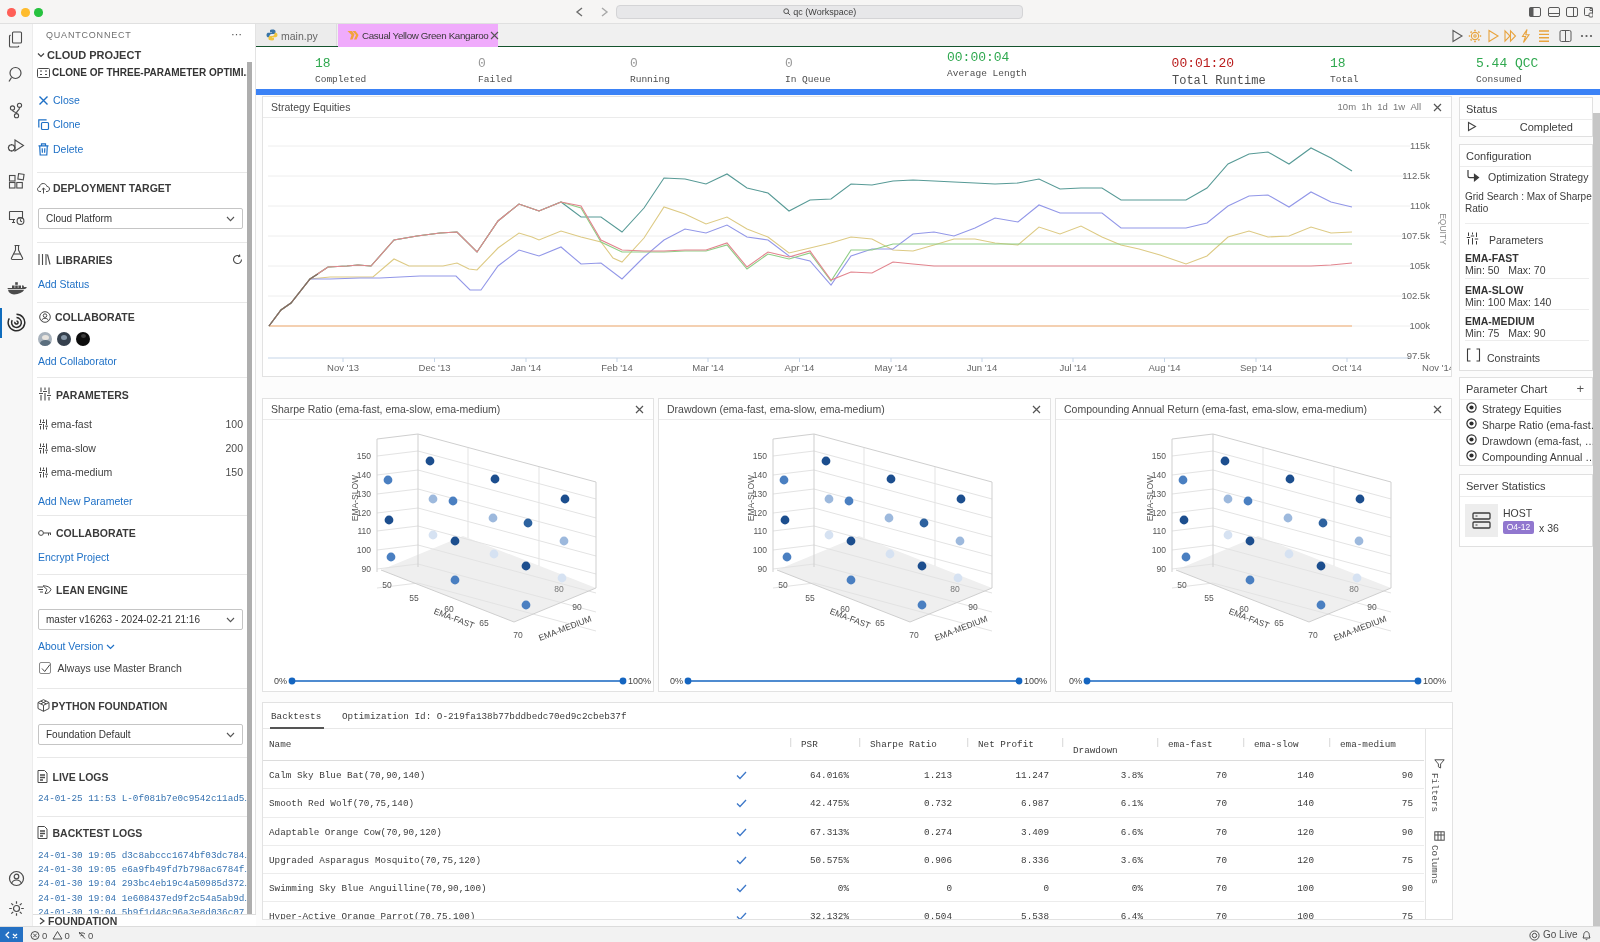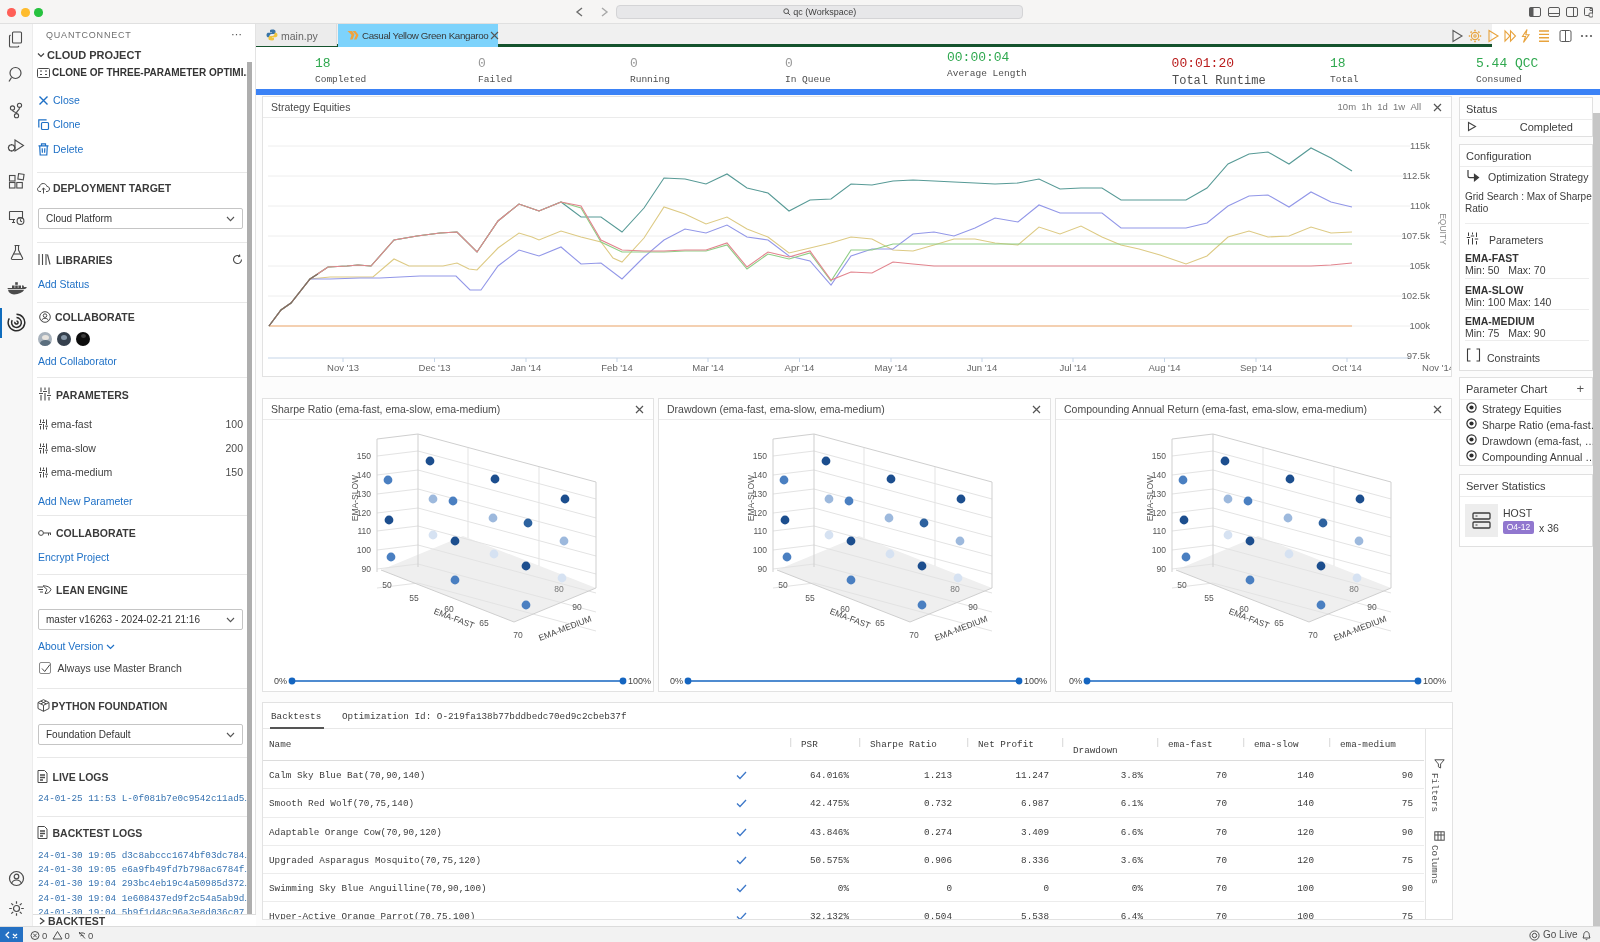--- a/index.html
+++ b/index.html
@@ -316,33 +316,33 @@
     24-01-30 19:05 d3c8abccc1674bf03dc784…<br>
     24-01-30 19:05 e6a9fb49fd7b798ac6784f…<br>
     24-01-30 19:04 293bc4eb19c4a50985d372…<br>
     24-01-30 19:04 1e608437ed9f2c54a5ab9d…<br>
     24-01-30 19:04 5b9f1d48c96a3e8d036c07…
   </div>
   <div class="abs" style="left:0;top:890px;width:223px;height:12px;background:#fff;border-top:1px solid #ddd;"></div>
   <svg class="abs" style="left:6px;top:893px;" width="6" height="8" viewBox="0 0 6 8">
       <path d="M1 1 L5 4 L1 7" stroke="#444" stroke-width="1.2" fill="none"></path>
     </svg>
-  <b class="abs" style="left:15px;top:891px;font-size:10.5px;color:#3a3a3a;">BACKTEST</b>
+  <b class="abs" style="left:15px;top:891px;font-size:10.5px;color:#3a3a3a;">FOUNDATION</b>
   <div class="abs" style="left:214px;top:38px;width:5px;height:852px;background:#aeaeae;"></div>
 </div>
 
-<div class="abs" style="left:256px;top:24px;width:1236px;height:23px;background:#f0f0f0;border-bottom:3px solid #14532d;">
+<div class="abs" style="left:256px;top:24px;width:1344px;height:23px;background:#f0f0f0;border-bottom:1px solid #14532d;">
   <div class="abs" style="left:0;top:0;width:81px;height:22px;background:#ececec;border-right:1px solid #ddd;">
     <svg class="abs" style="left:10px;top:5px;" width="12" height="12" viewBox="0 0 12 12">
       <path d="M5.9 0.5 C3.9 0.5 4 1.4 4 2.2 L4 3.3 L6 3.3 L6 3.8 L2.6 3.8 C1.5 3.8 0.5 4.4 0.5 6 C0.5 7.6 1.3 8.3 2.4 8.3 L3.5 8.3 L3.5 6.9 C3.5 5.8 4.5 5 5.5 5 L8 5 C8.8 5 9.5 4.3 9.5 3.4 L9.5 2.2 C9.5 1.2 8.6 0.5 5.9 0.5 Z" fill="#3974a6"></path>
       <path d="M6.1 11.5 C8.1 11.5 8 10.6 8 9.8 L8 8.7 L6 8.7 L6 8.2 L9.4 8.2 C10.5 8.2 11.5 7.6 11.5 6 C11.5 4.4 10.7 3.7 9.6 3.7 L8.5 3.7 L8.5 5.1 C8.5 6.2 7.5 7 6.5 7 L4 7 C3.2 7 2.5 7.7 2.5 8.6 L2.5 9.8 C2.5 10.8 3.4 11.5 6.1 11.5 Z" fill="#f0c53f"></path>
     </svg>
     <span class="abs" style="left:25px;top:6px;font-size:10.5px;color:#666;">main.py</span>
   </div>
-  <div class="abs" style="left:82px;top:0;width:160px;height:24px;background:#7dd3fc;">
+  <div class="abs" style="left:82px;top:0;width:160px;height:24px;background:#f0abfc;">
     <svg class="abs" style="left:9px;top:6px;" width="12" height="11" viewBox="0 0 12 11">
       <path d="M0.5 1 L5 1 L7.5 4.5 L5.5 9.5 L3 9.5 L4.5 5 L0.5 1 Z" fill="#f2a33c"></path>
       <path d="M5.5 1 L8.5 1 L11.5 5 L9.5 9.5 L7 9.5 L9 5 Z" fill="#f2a33c"></path>
     </svg>
     <span class="abs" style="left:24px;top:6px;font-size:9.8px;letter-spacing:-0.35px;color:#383838;white-space:nowrap;">Casual Yellow Green Kangaroo</span>
     <svg class="abs" style="left:152px;top:7px;" width="9" height="9" viewBox="0 0 9 9">
         <path d="M1 1 L8 8 M8 1 L1 8" stroke="#555" stroke-width="1.1"></path>
       </svg>
   </div>
   <svg class="abs" style="left:1196px;top:5px;" width="142" height="14" viewBox="0 0 142 14" id="tabicons">
@@ -545,21 +545,21 @@
         <span class="c4">6.1%</span>
         <span class="c5">70</span>
         <span class="c6">140</span>
         <span class="c7">75</span>
       </div>
     <div class="btr">
         <span class="abs" style="left:6px;">Adaptable Orange Cow(70,90,120)</span>
         <svg class="abs ck" viewBox="0 0 11 9" width="11" height="9">
           <path d="M1 4.5 L4 7.5 L10 1" stroke="#3d78c9" stroke-width="1.3" fill="none"></path>
         </svg>
-        <span class="c1">43.846%</span>
+        <span class="c1">67.313%</span>
         <span class="c2">0.274</span>
         <span class="c3">3.409</span>
         <span class="c4">6.6%</span>
         <span class="c5">70</span>
         <span class="c6">120</span>
         <span class="c7">90</span>
       </div>
     <div class="btr">
         <span class="abs" style="left:6px;">Upgraded Asparagus Mosquito(70,75,120)</span>
         <svg class="abs ck" viewBox="0 0 11 9" width="11" height="9">

